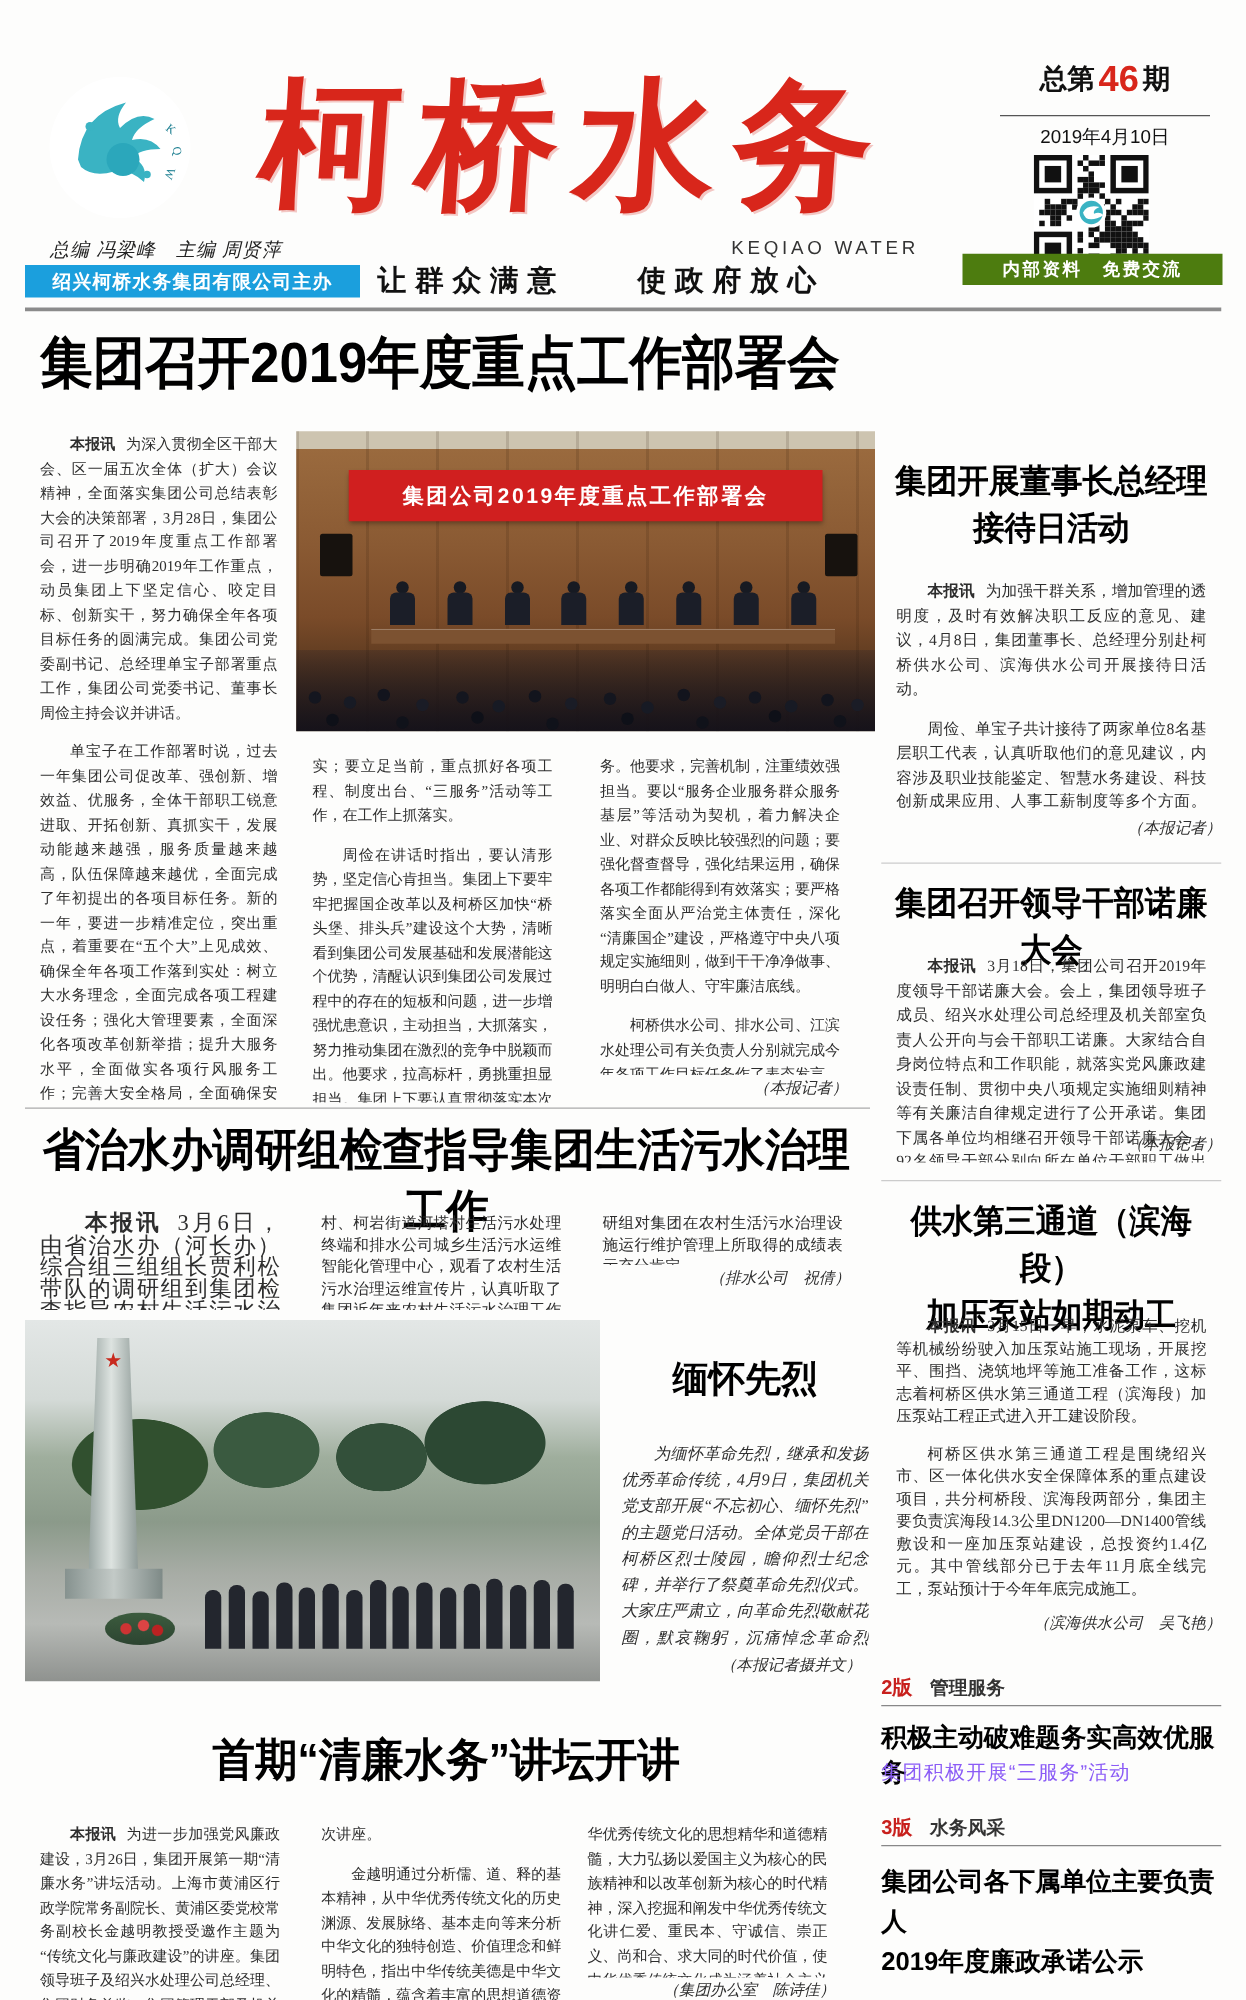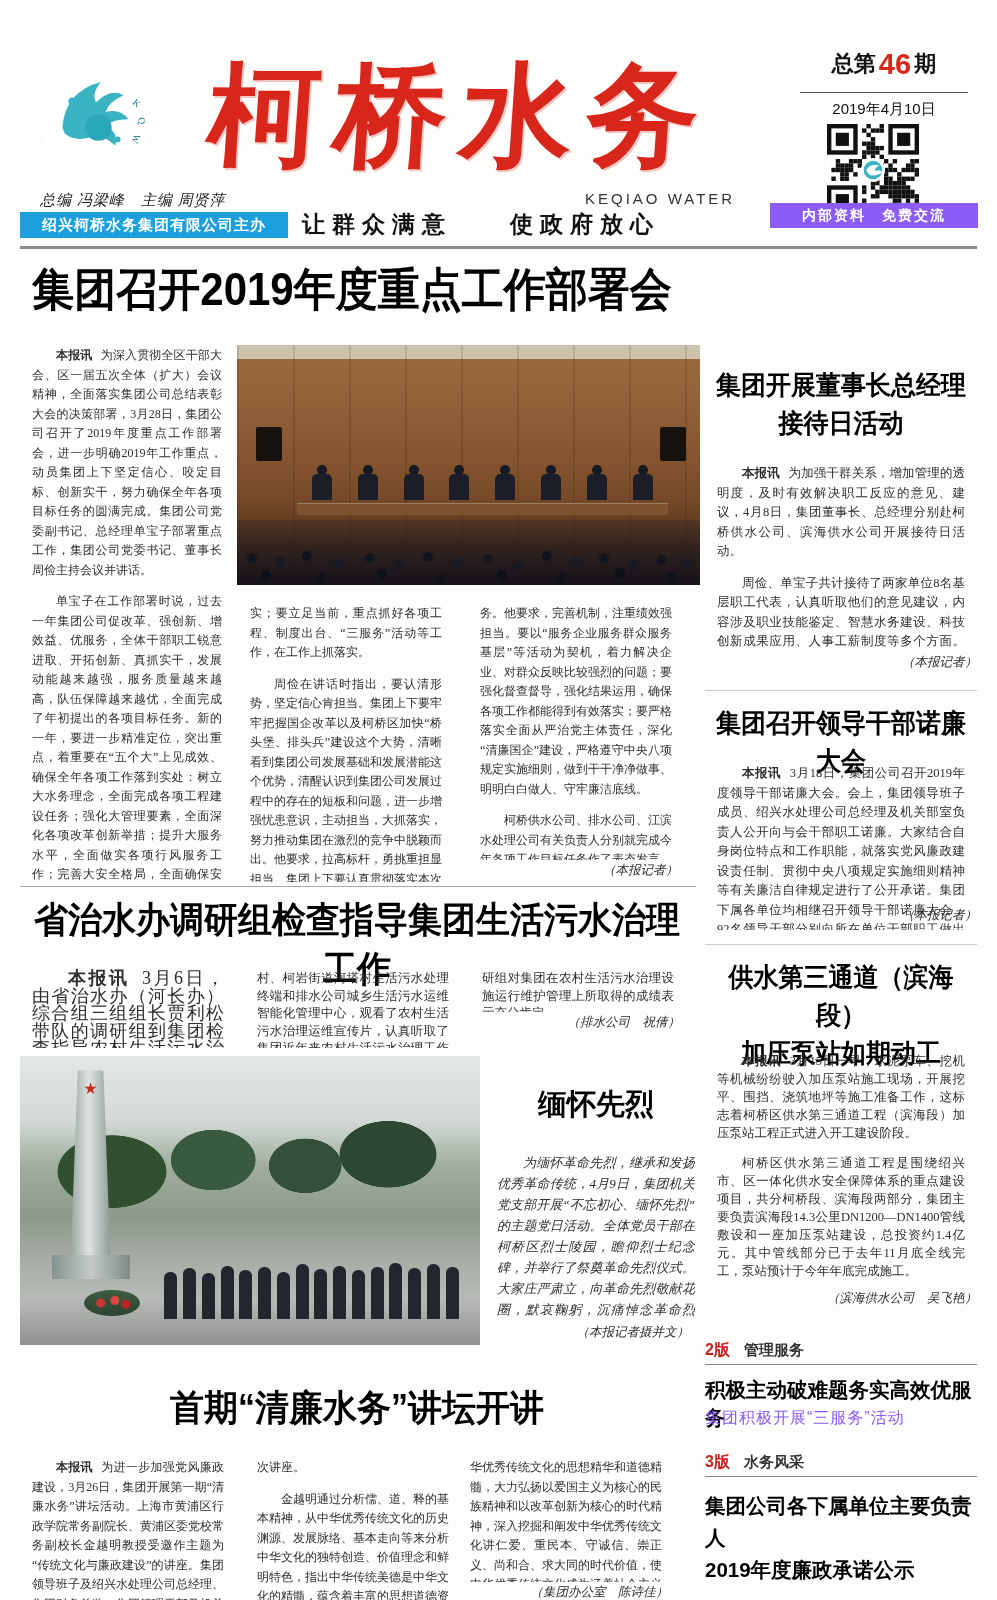--- a/index.html
+++ b/index.html
@@ -9,21 +9,21 @@
   .masthead{left:148px;top:34px;width:625px;height:165px;display:flex;align-items:center;justify-content:center;
     font-family:"DejaVu Serif",serif;font-weight:bold;color:#d8261b;font-size:112px;letter-spacing:14px;
     transform:skewX(-4deg);text-shadow:2px 2px 0 rgba(216,38,27,.25);}
   .editors{left:40px;top:191px;font-size:15px;font-style:italic;color:#222;letter-spacing:1px;}
   .english{left:585px;top:190px;width:160px;font-family:"Liberation Sans",sans-serif;font-size:15px;letter-spacing:3px;color:#333;}
   .issueline{left:788px;top:48px;width:192px;text-align:center;font-family:"Liberation Sans",sans-serif;font-weight:bold;font-size:22px;color:#111;}
   .issueline b{color:#d8261b;font-size:29px;vertical-align:-3px;padding:0 3px;}
   .issuerule{left:800px;top:92px;width:168px;height:1px;background:#555;}
   .dateline{left:788px;top:100px;width:192px;text-align:center;font-family:"Liberation Sans",sans-serif;font-size:15px;color:#111;}
   .qr{left:827px;top:124px;width:92px;height:92px;background:#fff;}
-  .internalbar{left:770px;top:203px;width:208px;height:25px;background:#8b5cf6;color:#fff;
+  .internalbar{left:770px;top:203px;width:208px;height:25px;background:#4d7c0f;color:#fff;
     font-family:"Liberation Sans",sans-serif;font-weight:bold;font-size:14px;display:flex;align-items:center;justify-content:center;letter-spacing:2px;}
   .orgbar{left:20px;top:212px;width:268px;height:26px;background:#1b9fdd;color:#fff;
     font-family:"Liberation Sans",sans-serif;font-weight:bold;font-size:15px;display:flex;align-items:center;justify-content:center;letter-spacing:1px;}
   .slogans{left:302px;top:209px;width:420px;display:flex;gap:58px;font-family:"Liberation Sans",sans-serif;
     font-weight:900;font-size:23px;letter-spacing:7px;color:#111;}
   .thickrule{left:20px;top:246px;width:957px;height:3px;background:#8b8b8b;}
   
   .headline{left:18px;top:260px;width:668px;text-align:center;font-family:"Liberation Sans",sans-serif;
     font-weight:900;font-size:42px;letter-spacing:0;color:#000;transform:scaleY(1.08);transform-origin:top;}
   
@@ -259,20 +259,21 @@
 <div class="abs thickrule"></div>
 
 <div class="abs headline">集团召开2019年度重点工作部署会</div>
 
 <div class="abs col" style="left:20px;top:334px;width:214px;height:548px;">
     <p><b class="lead">本报讯</b>为深入贯彻全区干部大会、区一届五次全体（扩大）会议精神，全面落实集团公司总结表彰大会的决策部署，3月28日，集团公司召开了2019年度重点工作部署会，进一步明确2019年工作重点，动员集团上下坚定信心、咬定目标、创新实干，努力确保全年各项目标任务的圆满完成。集团公司党委副书记、总经理单宝子部署重点工作，集团公司党委书记、董事长周俭主持会议并讲话。</p>
     <p>单宝子在工作部署时说，过去一年集团公司促改革、强创新、增效益、优服务，全体干部职工锐意进取、开拓创新、真抓实干，发展动能越来越强，服务质量越来越高，队伍保障越来越优，全面完成了年初提出的各项目标任务。新的一年，要进一步精准定位，突出重点，着重要在“五个大”上见成效、确保全年各项工作落到实处：树立大水务理念，全面完成各项工程建设任务；强化大管理要素，全面深化各项改革创新举措；提升大服务水平，全面做实各项行风服务工作；完善大安全格局，全面确保安全生产稳定可靠；抓实大党建保障，全面落实各项从严治党要求。为此，要严抓落实，转变作风，确保圆满完成全年各项任务。要提升标准，对标行业发展、兄弟单位、自身短板找差距，在思想上抓落实；要以上率下，进一步强担当、讲政治、重实干、顾大局、争先进，切实增强履职意识、执行意识、效率意识、合力意识、创新意识，在行动上抓落实；要严守规矩，进一步严党风、转作风、优行风、树清风，在形象上抓落</p>
   </div>
 
 <div class="abs photo-meeting">
+  <div class="banner">集团公司2019年度重点工作部署会</div>
   <span class="speaker" style="left:4%;top:34%;"></span>
   <span class="speaker" style="right:3%;top:34%;"></span>
   <div class="headtable">
     <span class="person"></span>
       <span class="person"></span>
       <span class="person"></span>
       <span class="person"></span>
     <span class="person"></span>
       <span class="person"></span>
       <span class="person"></span>

